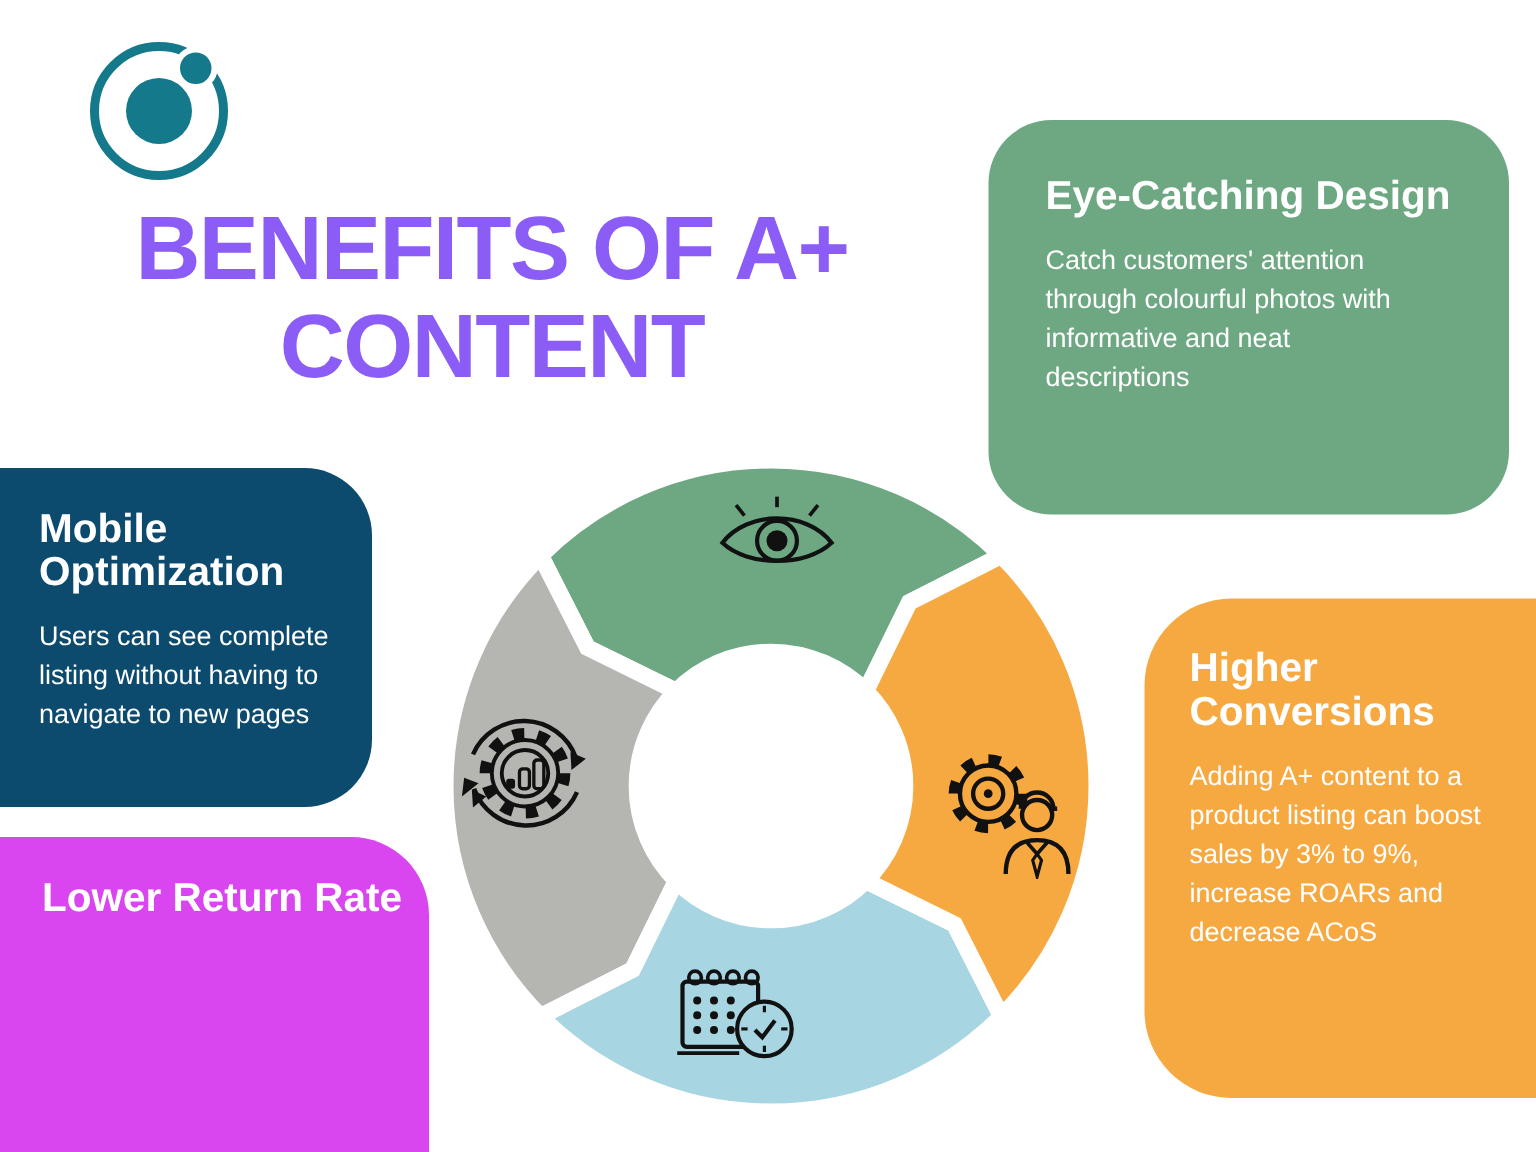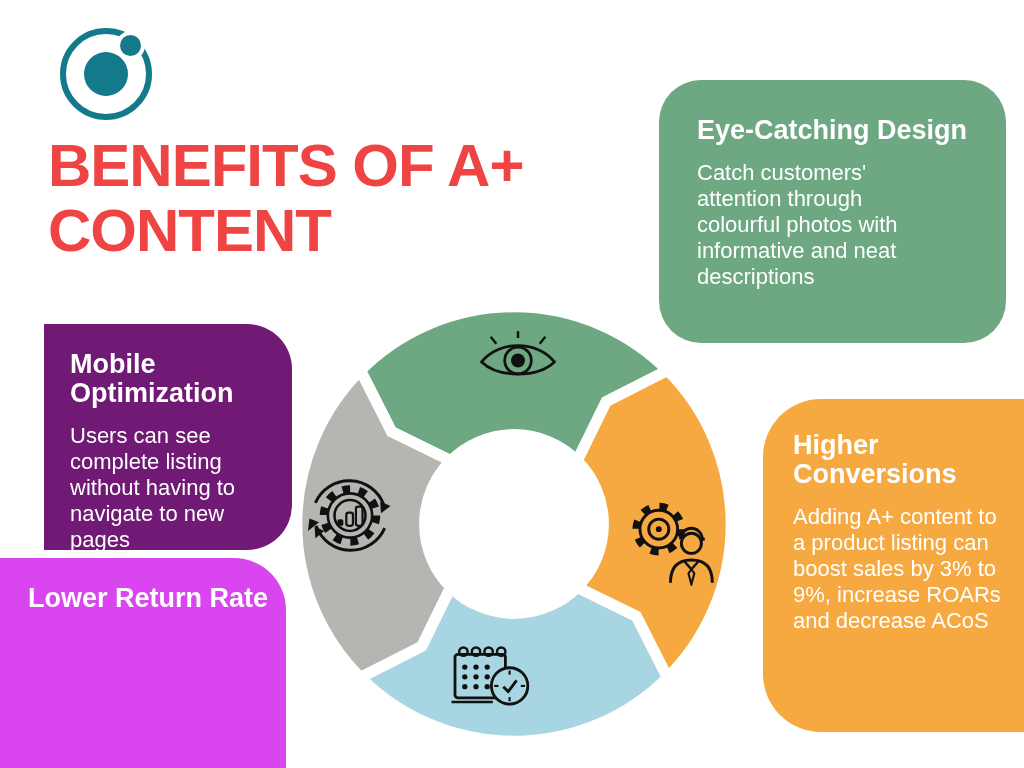--- a/index.html
+++ b/index.html
@@ -10,33 +10,33 @@
   
   .logo-ring{position:absolute;left:60px;top:28px;width:80px;height:80px;
     border:6px solid #14798A;border-radius:50%;}
   .logo-core{position:absolute;left:84px;top:52px;width:44px;height:44px;
     background:#14798A;border-radius:50%;}
   .logo-satellite{position:absolute;left:116px;top:31px;width:21px;height:21px;
     background:#14798A;border:4px solid #ffffff;border-radius:50%;}
   
   .title{position:absolute;left:48px;top:133px;width:560px;
     font-size:60px;line-height:65px;font-weight:800;letter-spacing:-1px;
-    color:#ef4444;}
+    color:#8b5cf6;text-align:center;}
   
   .card{position:absolute;color:#ffffff;box-sizing:border-box;}
   .card h2{margin:0;font-size:27px;line-height:29px;font-weight:700;}
-  .card p{margin:15px 0 0 0;font-size:22px;line-height:26px;font-weight:400;}
+  .card p{margin:15px 0 0 0;font-size:18px;line-height:26px;font-weight:400;}
   .card-green{left:659px;top:80px;width:347px;height:263px;background:#6DA883;
     border-radius:42px;padding:36px 30px 16px 38px;}
   .card-green p{width:252px;}
   .card-orange{left:763px;top:399px;width:261px;height:333px;background:#F7A941;
     border-radius:58px 0 0 58px;padding:32px 10px 4px 30px;}
   .card-orange p{width:212px;}
-  .card-gray{left:0;top:324px;width:248px;height:226px;background:#701a75;
-    border-radius:0 45px 45px 0;padding:26px 10px 0 26px;margin-left:44px;}
+  .card-gray{left:0;top:312px;width:248px;height:226px;background:#0c4a6e;
+    border-radius:0 45px 45px 0;padding:26px 10px 0 26px;}
   .card-gray p{width:205px;}
   .card-blue{left:0;top:558px;width:286px;height:210px;background:#d946ef;
     border-radius:0 52px 0 0;padding:26px 10px 0 28px;}
   .card-blue p{width:252px;}
   
   .cycle-svg{position:absolute;left:284px;top:294px;width:460px;height:460px;}
   .icon-svg{position:absolute;}
   #icon-eye{left:476px;top:328px;width:84px;height:58px;}
   #icon-gear-person{left:627px;top:494px;width:92px;height:92px;}
   #icon-calendar-clock{left:448px;top:643px;width:84px;height:67px;}

